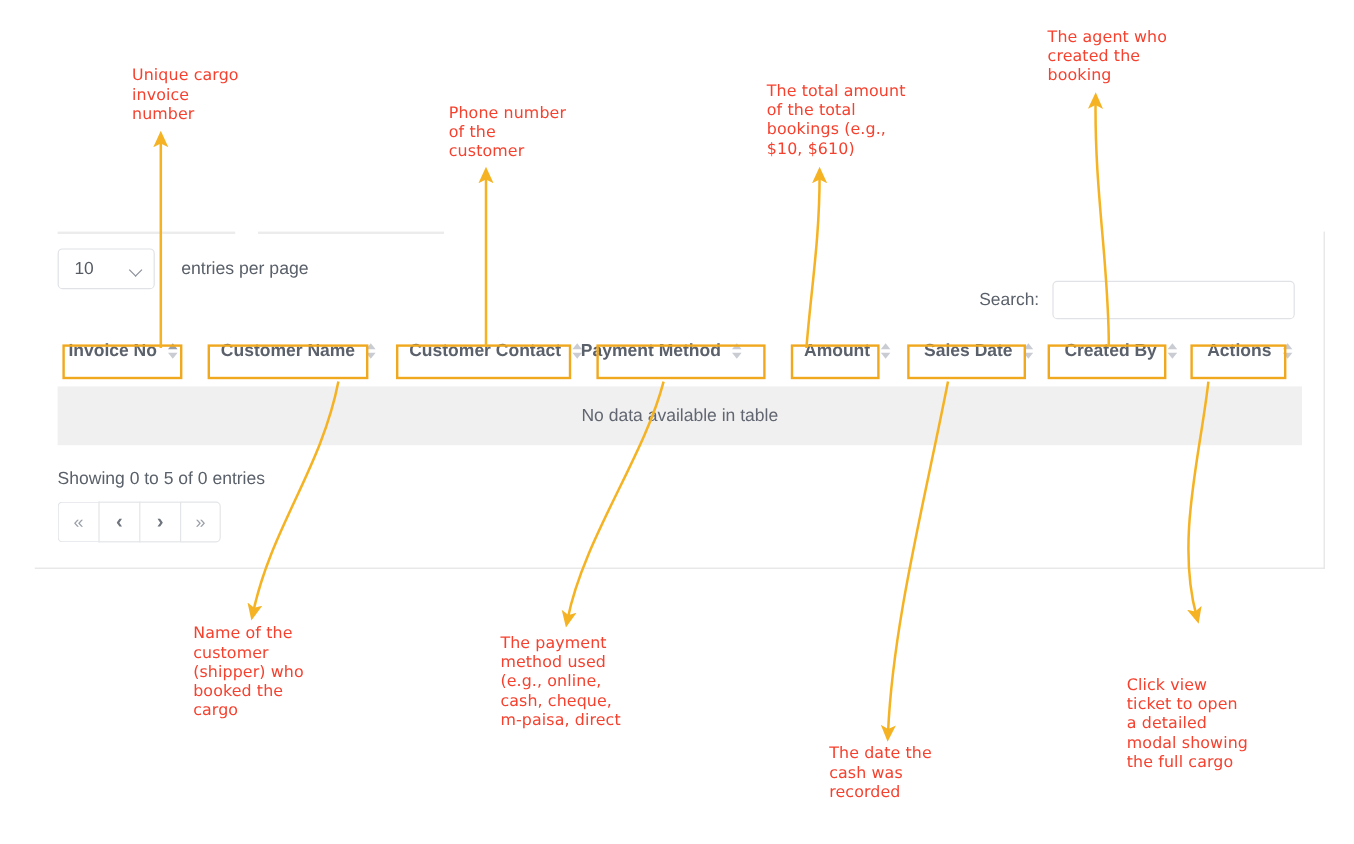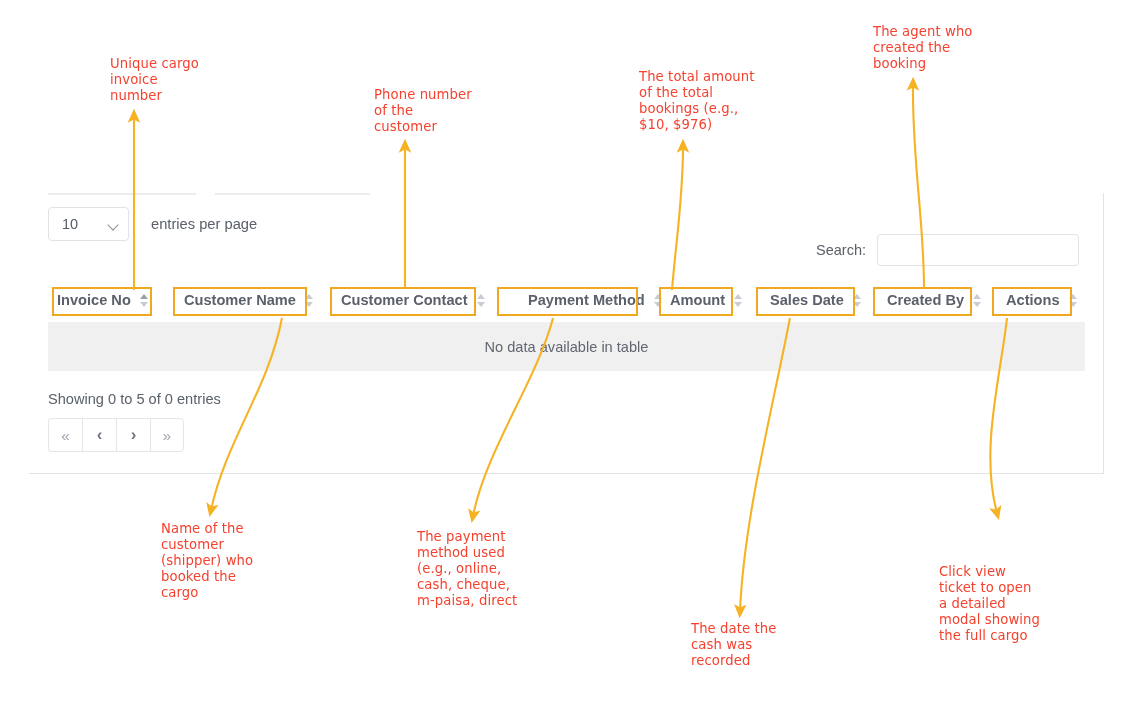--- a/index.html
+++ b/index.html
@@ -148,21 +148,21 @@
     left: 19px;
     top: 92px;
     width: 1037px;
     height: 30px;
   }
   .th {
     position: absolute;
     top: 0;
     height: 30px;
     display: flex;
-    align-items: center;
+    align-items: flex-start;
     box-sizing: border-box;
     padding: 0 7px 0 9px;
     font-size: 14.6px;
     font-weight: bold;
     color: #5b616b;
     white-space: nowrap;
   }
   .th .lbl { flex: 0 0 auto; }
   .sort-ico {
     margin-left: 9px;
@@ -274,21 +274,21 @@
           <i class="dn"></i>
         </span>
     </div>
     <div class="th" style="left:284px;width:128px;">
       <span class="lbl">Customer Contact</span>
       <span class="sort-ico">
           <i class="up"></i>
           <i class="dn"></i>
         </span>
     </div>
-    <div class="th" style="left:471px;width:122px;">
+    <div class="th" style="left:427px;width:122px;">
       <span class="lbl">Payment Method</span>
       <span class="sort-ico">
           <i class="up"></i>
           <i class="dn"></i>
         </span>
     </div>
     <div class="th" style="left:613px;width:76px;">
       <span class="lbl">Amount</span>
       <span class="sort-ico">
           <i class="up"></i>
@@ -379,21 +379,21 @@
 of the
 customer</div>
 <div class="anno-note" style="left:417px; top:529px; width:145px;">The payment
 method used
 (e.g., online,
 cash, cheque,
 m-paisa, direct</div>
 <div class="anno-note" style="left:639px; top:69px;  width:145px;">The total amount
 of the total
 bookings (e.g.,
-$10, $976)</div>
+$10, $610)</div>
 <div class="anno-note" style="left:691px; top:621px; width:130px;">The date the
 cash was
 recorded</div>
 <div class="anno-note" style="left:873px; top:24px;  width:130px;">The agent who
 created the
 booking</div>
 <div class="anno-note" style="left:939px; top:521px; width:135px;margin-top:43px;">Click view
 ticket to open
 a detailed
 modal showing

